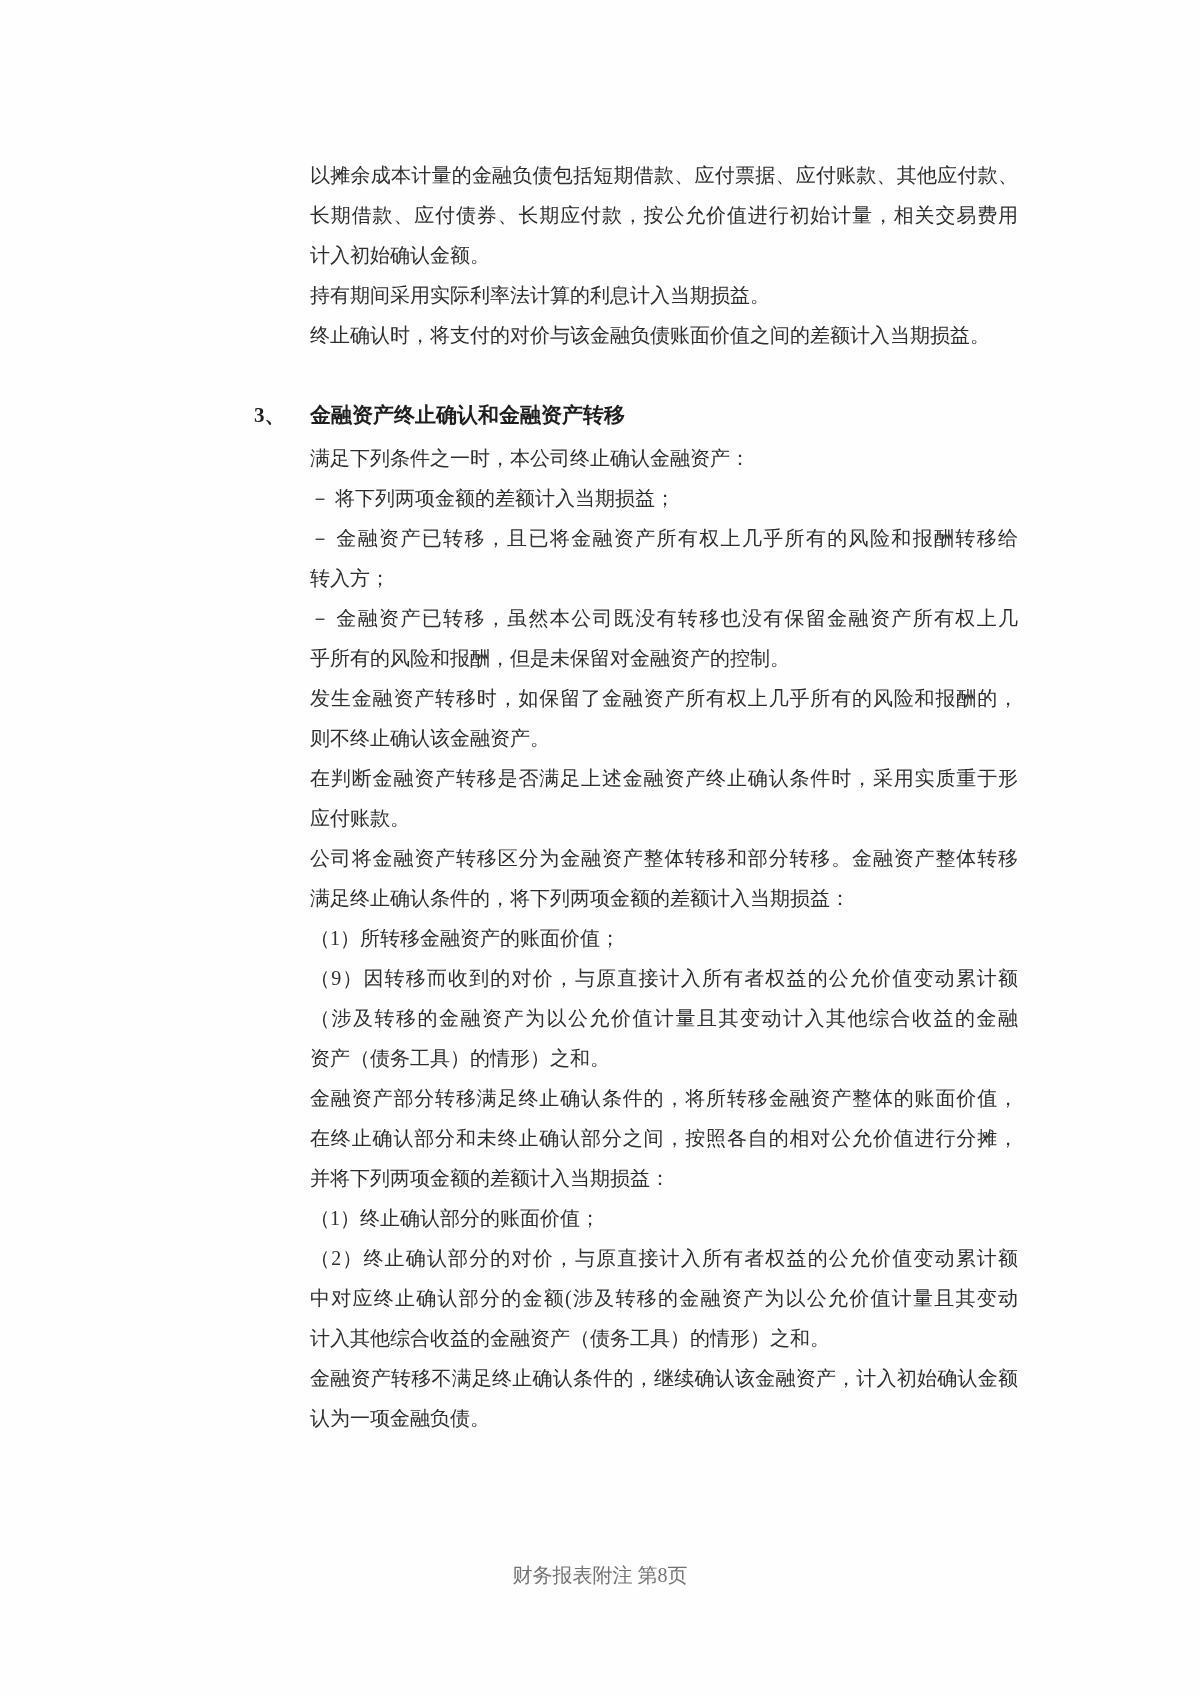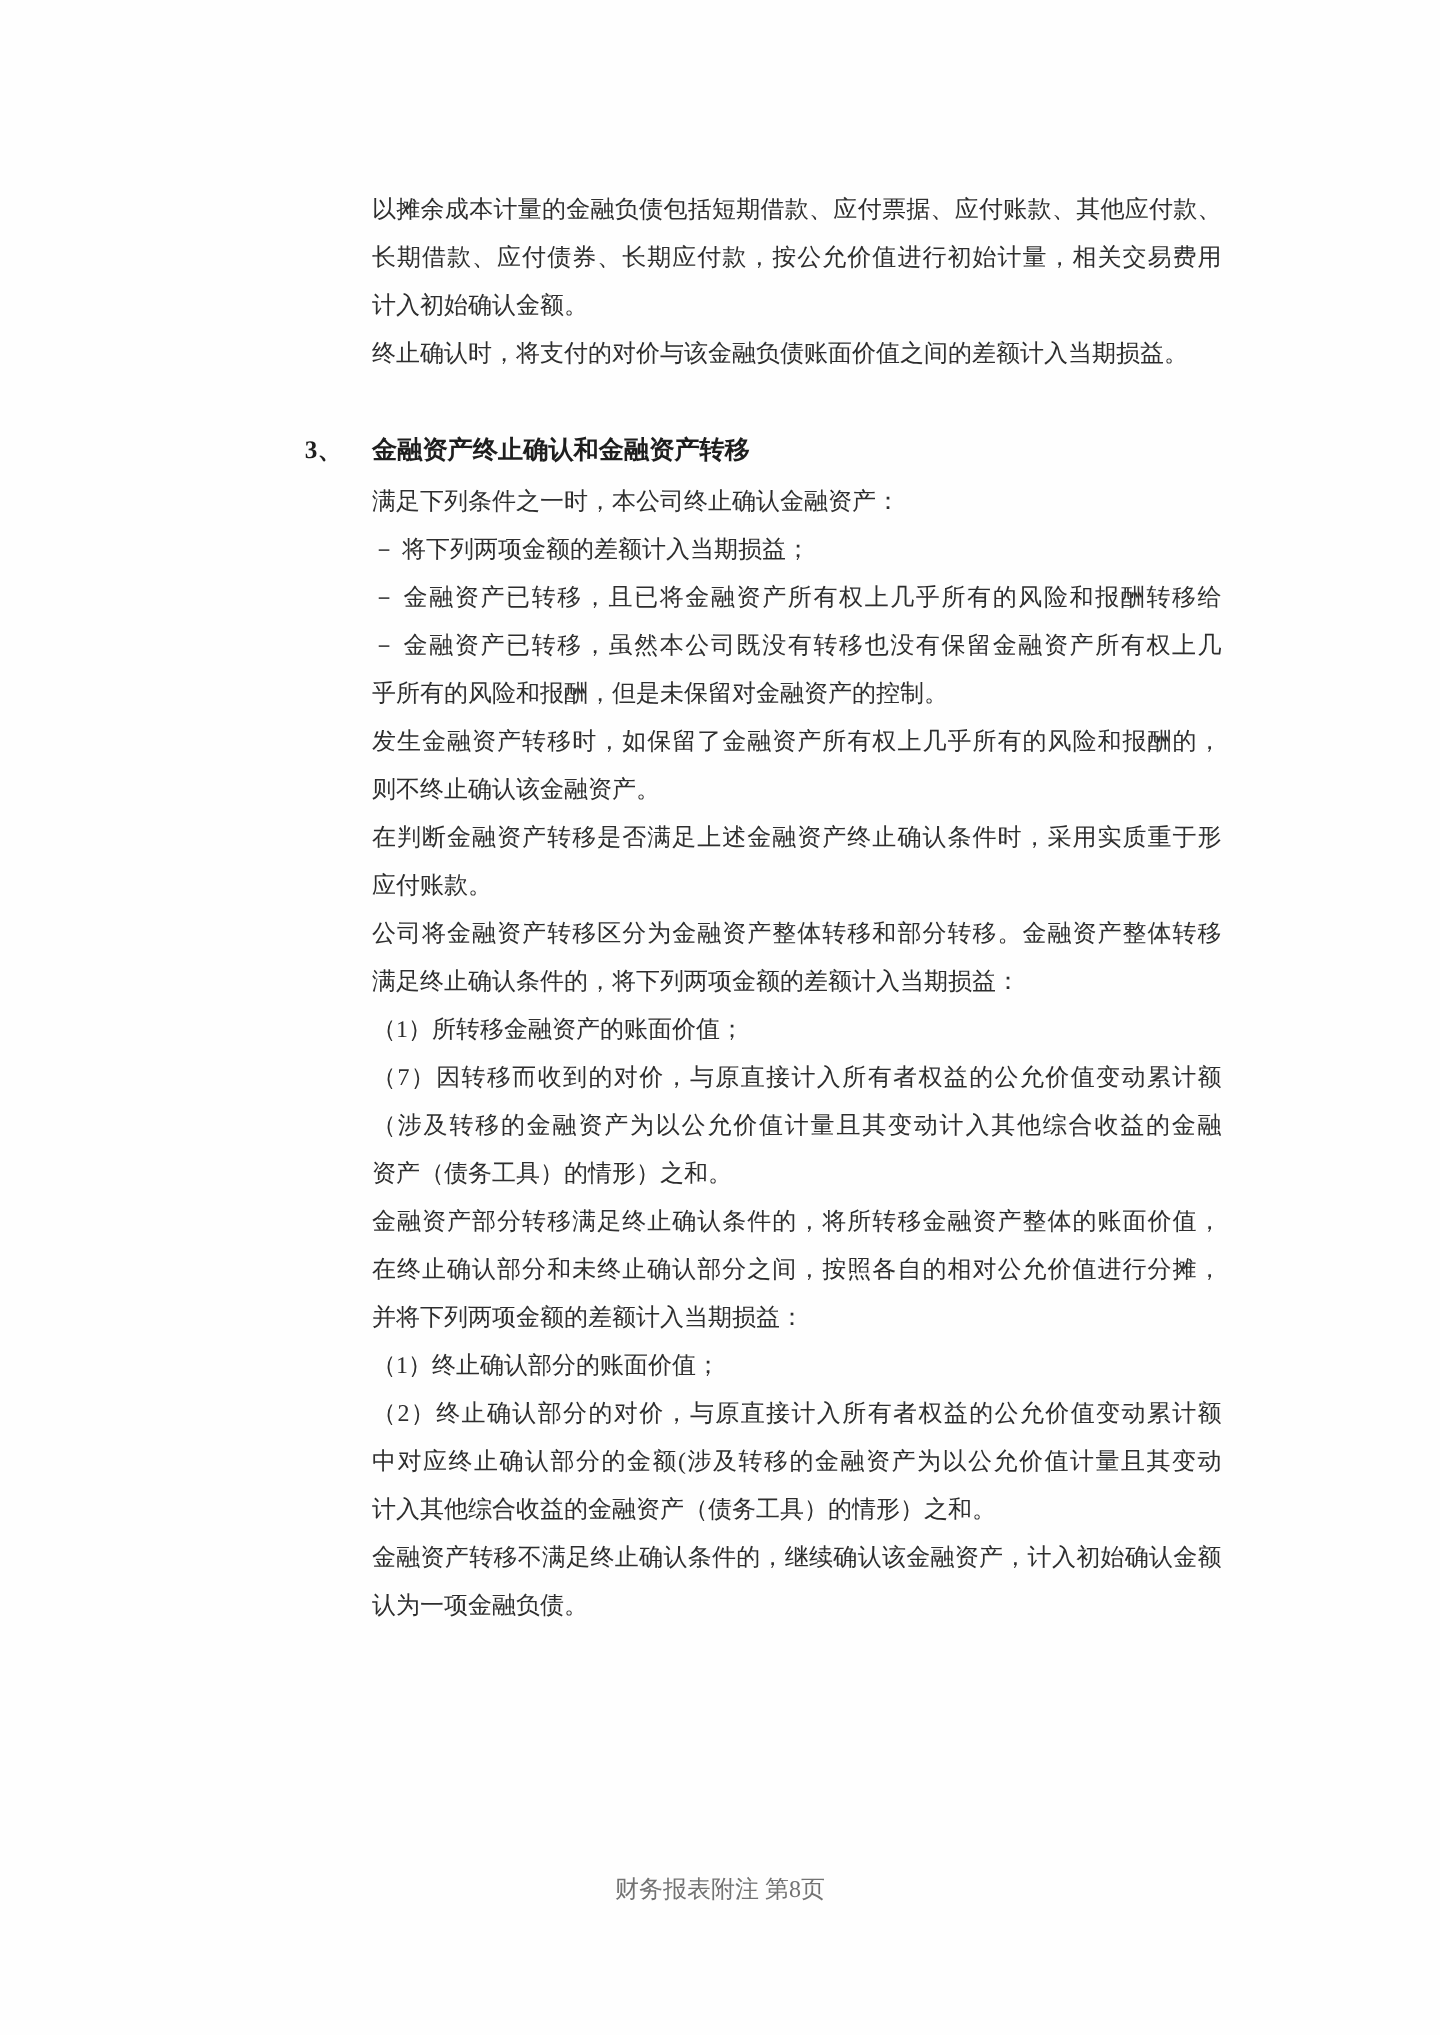--- a/index.html
+++ b/index.html
@@ -67,42 +67,44 @@
 </head>
 <body>
 
 <div class="page">
   <div class="content">
 
     <div class="para">
         <div class="line fill">以摊余成本计量的金融负债包括短期借款、应付票据、应付账款、其他应付款、</div>
         <div class="line fill">长期借款、应付债券、长期应付款，按公允价值进行初始计量，相关交易费用</div>
         <div class="line">计入初始确认金额。</div>
+        <div class="line">持有期间采用实际利率法计算的利息计入当期损益。</div>
         <div class="line">终止确认时，将支付的对价与该金融负债账面价值之间的差额计入当期损益。</div>
       </div>
 
     <div class="heading">
       <span class="num">3、</span>
       <span class="title">金融资产终止确认和金融资产转移</span>
     </div>
 
     <div class="para body">
         <div class="line">满足下列条件之一时，本公司终止确认金融资产：</div>
         <div class="line">－ 将下列两项金额的差额计入当期损益；</div>
         <div class="line fill">－ 金融资产已转移，且已将金融资产所有权上几乎所有的风险和报酬转移给</div>
+        <div class="line">转入方；</div>
         <div class="line fill">－ 金融资产已转移，虽然本公司既没有转移也没有保留金融资产所有权上几</div>
         <div class="line">乎所有的风险和报酬，但是未保留对金融资产的控制。</div>
         <div class="line fill">发生金融资产转移时，如保留了金融资产所有权上几乎所有的风险和报酬的，</div>
         <div class="line">则不终止确认该金融资产。</div>
         <div class="line fill">在判断金融资产转移是否满足上述金融资产终止确认条件时，采用实质重于形</div>
         <div class="line">应付账款。</div>
         <div class="line fill">公司将金融资产转移区分为金融资产整体转移和部分转移。金融资产整体转移</div>
         <div class="line">满足终止确认条件的，将下列两项金额的差额计入当期损益：</div>
         <div class="line">（1）所转移金融资产的账面价值；</div>
-        <div class="line fill">（7）因转移而收到的对价，与原直接计入所有者权益的公允价值变动累计额</div>
+        <div class="line fill">（9）因转移而收到的对价，与原直接计入所有者权益的公允价值变动累计额</div>
         <div class="line fill">（涉及转移的金融资产为以公允价值计量且其变动计入其他综合收益的金融</div>
         <div class="line">资产（债务工具）的情形）之和。</div>
         <div class="line fill">金融资产部分转移满足终止确认条件的，将所转移金融资产整体的账面价值，</div>
         <div class="line fill">在终止确认部分和未终止确认部分之间，按照各自的相对公允价值进行分摊，</div>
         <div class="line">并将下列两项金额的差额计入当期损益：</div>
         <div class="line">（1）终止确认部分的账面价值；</div>
         <div class="line fill">（2）终止确认部分的对价，与原直接计入所有者权益的公允价值变动累计额</div>
         <div class="line fill">中对应终止确认部分的金额(涉及转移的金融资产为以公允价值计量且其变动</div>
         <div class="line">计入其他综合收益的金融资产（债务工具）的情形）之和。</div>
         <div class="line fill">金融资产转移不满足终止确认条件的，继续确认该金融资产，计入初始确认金额</div>

